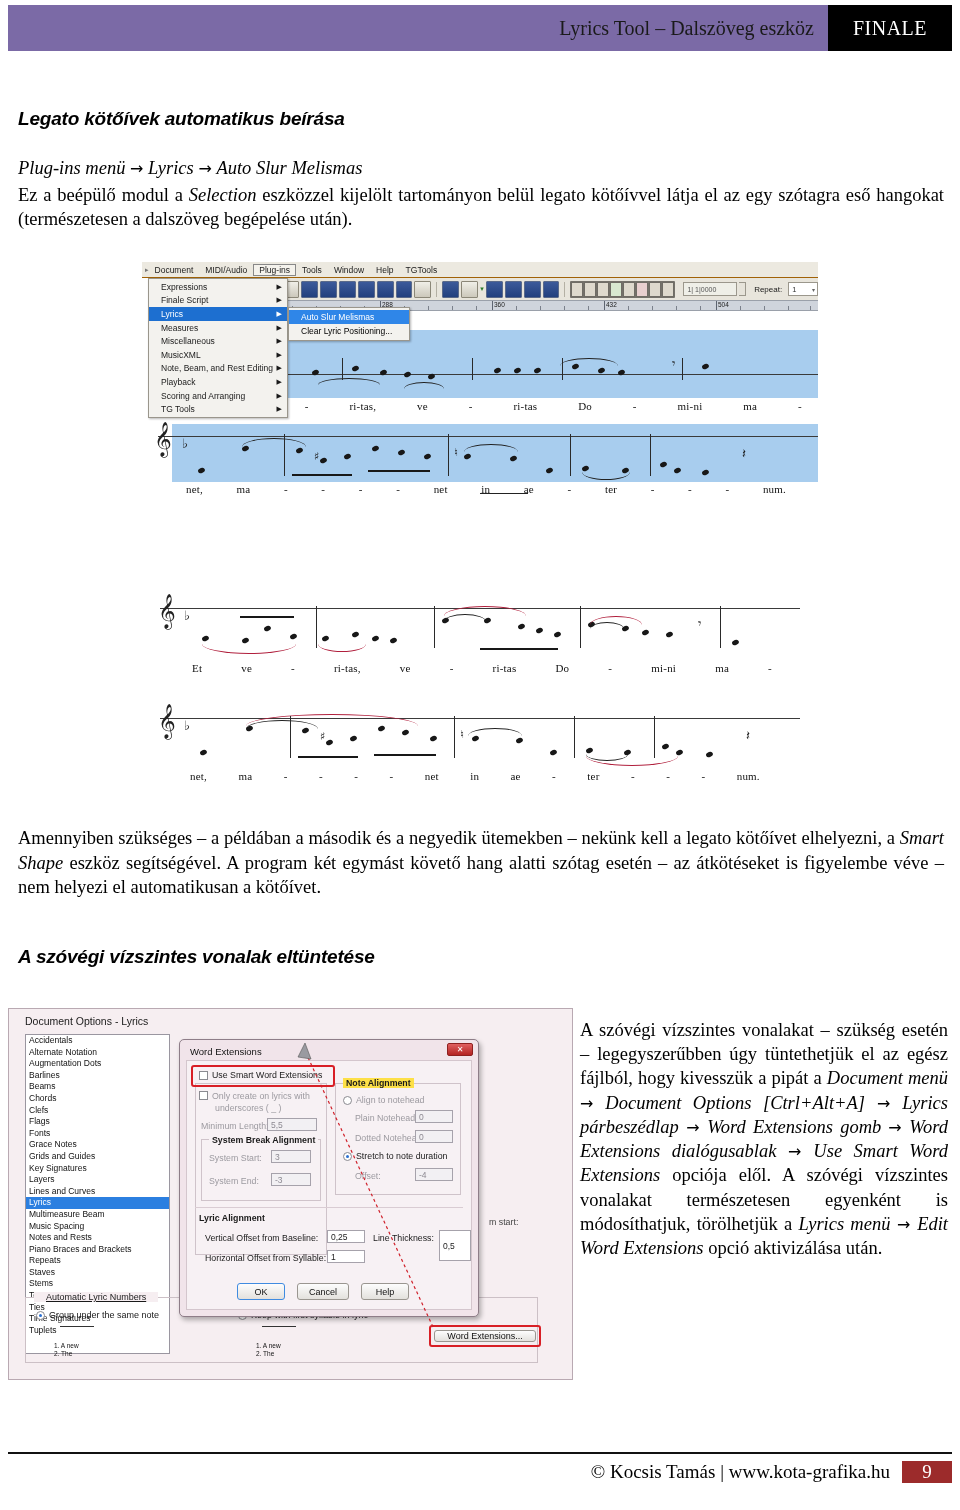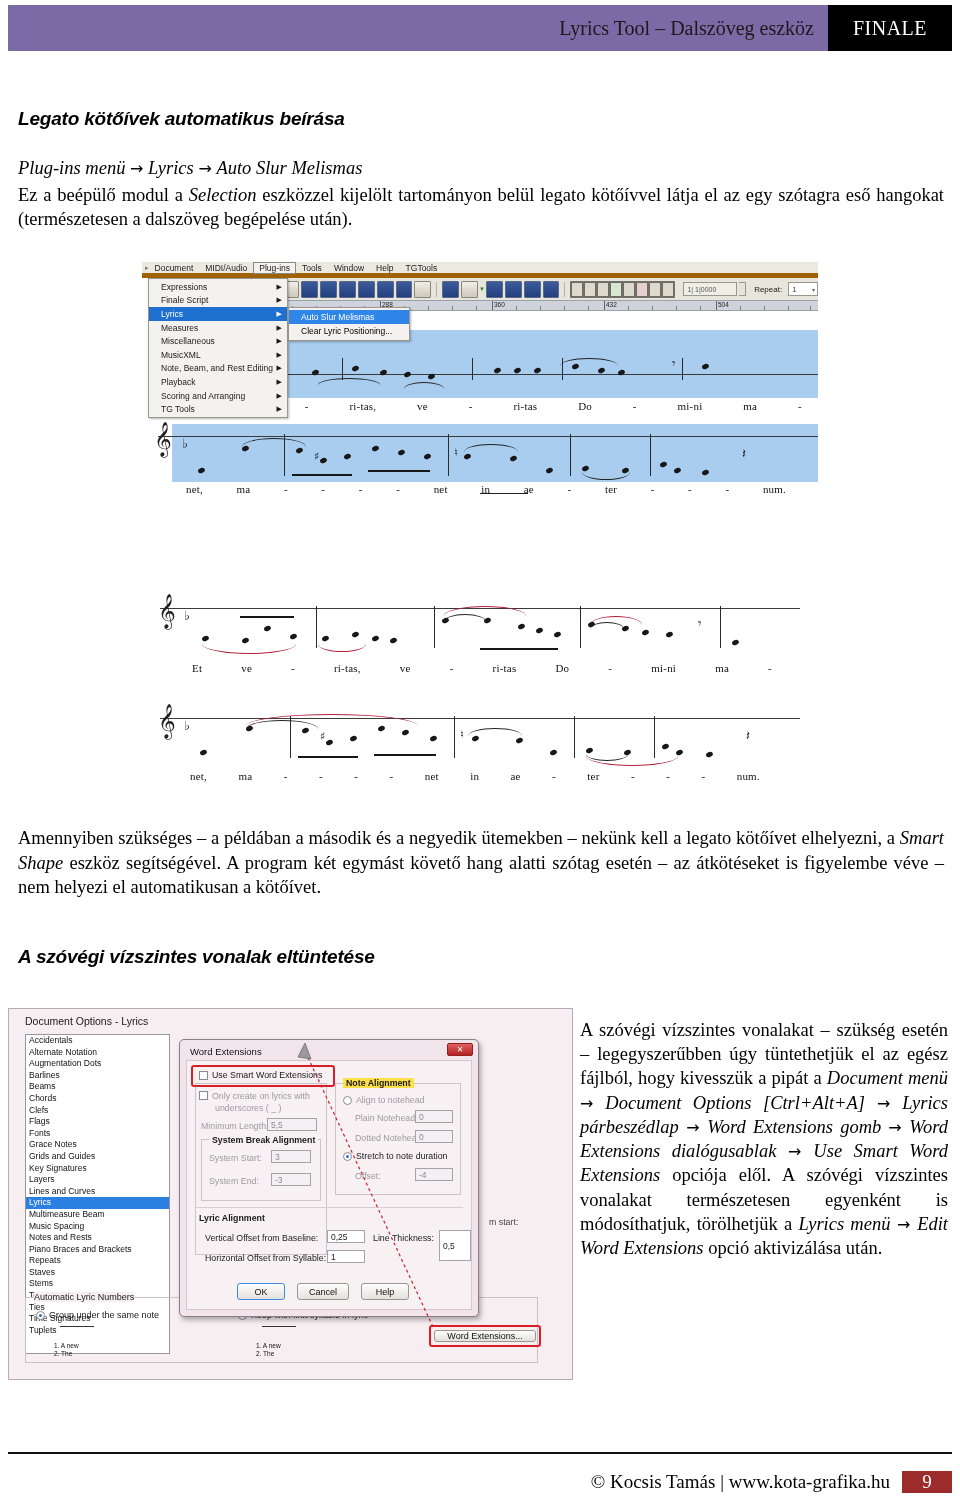--- a/index.html
+++ b/index.html
@@ -33,21 +33,21 @@
     font-style:italic; font-weight:bold; font-size:19px; margin:48px 0 0 0; letter-spacing:-.2px;
   }
   p.para { font-size:18.5px; line-height:1.33; margin:18px 0 0 0; text-align:justify; }
   p.para.nojust { text-align:left; }
   .it { font-style:italic; }
   .arrow { font-family:"DejaVu Sans", sans-serif; font-size:16px; }
 
   
   .shot1 { position:absolute; left:142px; top:262px; width:676px; height:262px; background:#fff; }
   .fin-menubar {
-    height:16px; background:#ece9e0; border-bottom:5px solid #a16207;
+    height:16px; background:#ece9e0; border-bottom:1px solid #a16207;
     display:flex; align-items:center; font-family:"Liberation Sans", sans-serif; font-size:8.5px; color:#1a1a1a;
   }
   .fin-menubar .mi { padding:0 6px; white-space:nowrap; }
   .fin-menubar .mi.active { border:1px solid #888; background:#f4f2ec; padding:0 5px; }
   .fin-menubar .caret { padding-left:3px; color:#777; font-size:7px;}
 
   .fin-toolbar {
     position:absolute; left:138px; top:16px; right:0; height:22px; background:#e8e5dc;
     display:flex; align-items:center; gap:2px; padding-left:2px;
   }
@@ -130,21 +130,21 @@
     position:absolute; left:16px; top:25px; width:145px; height:320px;
     background:#fff; border:1px solid #9a96a0;
   }
   .doc-listbox .li { font-size:8.5px; padding:0 3px; height:11.6px; line-height:11.6px; color:#111; white-space:nowrap;}
   .doc-listbox .li.sel { background:#2b7fe0; color:#fff; }
 
   .grp-lyricnums {
     position:absolute; left:16px; top:288px; width:513px; height:66px;
     border:1px solid #ccc0c6;
   }
-  .grp-lab { position:absolute; left:8px; top:-6px; background:#f6eef1; padding:0 0; font-size:9px; color:#1a1a1a;}
+  .grp-lab { position:absolute; left:8px; top:-6px; background:#f6eef1; padding:0 12px; font-size:9px; color:#1a1a1a;text-decoration:underline;}
   .radio-row { position:absolute; font-size:9px; color:#1a1a1a; display:flex; align-items:center; gap:4px;}
   .radio { width:9px; height:9px; border-radius:50%; border:1px solid #8a8a90; background:#fff; position:relative;}
   .radio.on::after { content:""; position:absolute; inset:2px; border-radius:50%; background:#2b6fd0; }
   .mini-staff { position:absolute; }
   .mini-staff i { position:absolute; left:0; width:34px; height:1px; background:#333; }
   .mini-num { position:absolute; font-size:6.5px; color:#111; font-family:"Liberation Sans", sans-serif;}
   .btn {
     background:linear-gradient(#fdfdfd,#e3e1dd); border:1px solid #9a9690; border-radius:3px;
     font-size:9px; color:#111; display:flex; align-items:center; justify-content:center;
   }
@@ -175,21 +175,21 @@
 
   .arrow-line { position:absolute; overflow:visible; pointer-events:none; }
 
   
   .rightcol { position:absolute; left:580px; top:1018px; width:368px; }
   .rightcol p { font-size:18.5px; line-height:1.31; margin:0; text-align:justify; }
 
   
   .footer { position:absolute; left:8px; top:1452px; width:944px; }
   .footer-rule { height:1.5px; background:#111; }
-  .footer-inner { display:flex; justify-content:flex-end; align-items:stretch; margin-top:17px; }
+  .footer-inner { display:flex; justify-content:flex-end; align-items:stretch; margin-top:7px; }
   .footer-text { font-size:19px; padding-right:12px; white-space:nowrap; display:flex; align-items:center;}
   .footer-page {
     width:50px; background:#9c2b2b; color:#fff; font-size:19px;
     display:flex; align-items:center; justify-content:center;
   }
 </style>
 </head>
 <body>
 
 <div class="header">

